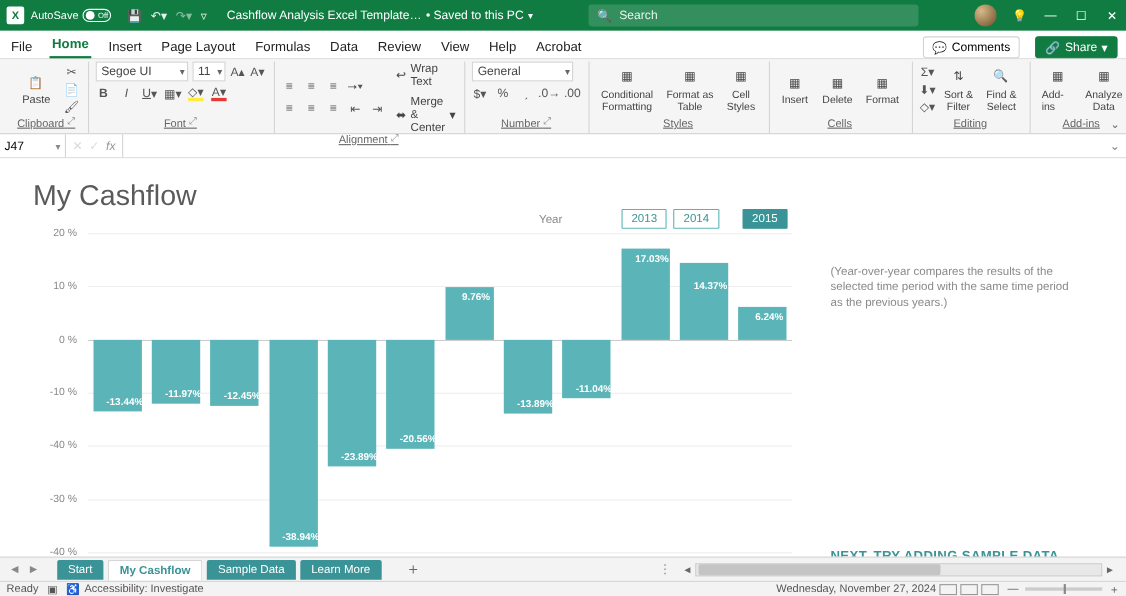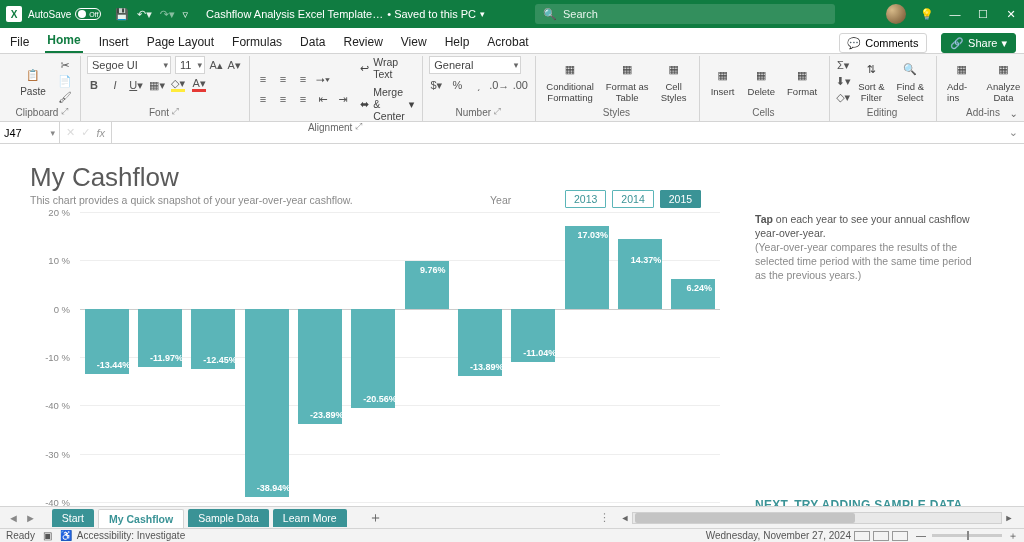--- a/index.html
+++ b/index.html
@@ -34,21 +34,21 @@
   .tabs-row .tab{padding:4px 2px;color:#222;cursor:pointer;}
   .tabs-row .tab.active{color:var(--excel-green);border-bottom:2px solid var(--excel-green);font-weight:600;}
   .tabs-row .spacer{flex:1;}
   .tabs-row .comments,.tabs-row .share{height:20px;border:1px solid var(--ribbon-border);border-radius:3px;padding:0 8px;display:flex;align-items:center;gap:4px;font-size:11px;}
   .tabs-row .share{background:var(--excel-green);color:#fff;border-color:var(--excel-green);}
   
   .ribbon{height:68px;background:var(--ribbon-gray);border-bottom:1px solid var(--ribbon-border);display:flex;padding:2px 6px 0;font-size:11px;color:#444;position:relative;}
   .group{display:flex;flex-direction:column;border-right:1px solid var(--ribbon-border);padding:0 8px 0 6px;}
   .group:last-child{border-right:none;}
   .group .g-body{flex:1;display:flex;align-items:center;gap:4px;}
-  .group .g-label{text-align:center;font-size:10px;color:var(--text-gray);height:14px;}
+  .group .g-label{text-align:center;font-size:10px;color:var(--text-gray);height:14px;text-decoration:underline;}
   .rb-btn{display:flex;flex-direction:column;align-items:center;justify-content:center;gap:2px;padding:2px 4px;min-width:34px;}
   .rb-btn .ic{width:18px;height:18px;display:flex;align-items:center;justify-content:center;}
   .rb-btn-lg{min-width:42px;}
   .rb-stack{display:flex;flex-direction:column;gap:2px;}
   .sel{border:1px solid var(--ribbon-border);background:#fff;height:18px;padding:0 14px 0 4px;display:flex;align-items:center;position:relative;font-size:11px;}
   .sel::after{content:"▾";position:absolute;right:2px;font-size:9px;color:#666;}
   .tiny-ic{width:14px;height:14px;display:flex;align-items:center;justify-content:center;font-size:11px;color:#555;}
   .ribbon .dialog-launch{font-size:9px;color:#888;position:relative;top:-2px;}
   .ribbon .collapse-rib{position:absolute;right:6px;bottom:2px;font-size:10px;color:#666;}
   
@@ -58,21 +58,21 @@
   .fbar .fx{font-style:italic;}
   .fbar .formula-in{flex:1;padding:0 6px;}
   .fbar .expand{padding:0 6px;color:#888;}
   
   .sheet-area{position:absolute;top:144px;bottom:28px;left:0;right:0;background:#fff;overflow:hidden;}
   .cashflow-title{position:absolute;left:30px;top:18px;font-size:26px;color:#5a5a5a;font-weight:400;}
   .cashflow-sub{position:absolute;left:30px;top:50px;font-size:10.5px;color:var(--text-light);}
   .year-label{position:absolute;left:490px;top:50px;font-size:10.5px;color:var(--text-light);}
   .year-btns{position:absolute;left:565px;top:46px;display:flex;gap:6px;}
   .year-btn{border:1px solid var(--teal);color:var(--teal-dark);background:#fff;padding:2px 8px;font-size:10.5px;border-radius:1px;cursor:pointer;}
-  .year-btn.active{background:var(--teal-dark);color:#fff;border-color:var(--teal-dark);}
+  .year-btn.active{background:var(--teal-dark);color:#fff;border-color:var(--teal-dark);margin-left:15px;}
   .side-title{position:absolute;left:755px;top:48px;color:var(--teal-dark);font-size:12.5px;font-weight:600;letter-spacing:.3px;}
   .side-text{position:absolute;left:755px;top:68px;right:40px;font-size:10.5px;color:#555;line-height:1.35;}
   .side-text2{position:absolute;left:755px;top:96px;right:40px;font-size:10.5px;color:var(--text-light);line-height:1.35;}
   .next-title{position:absolute;left:755px;bottom:2px;color:var(--teal-dark);font-size:12px;font-weight:600;letter-spacing:.3px;}
   
   .chart{position:absolute;left:30px;top:68px;width:690px;height:290px;}
   .axis-label{position:absolute;left:0;font-size:9.5px;color:#888;width:40px;text-align:right;transform:translateY(-50%);}
   .gridline{position:absolute;left:50px;right:0;height:0;border-top:1px solid #eee;}
   .zero-line{border-top:1px solid #ccc;}
   .bar{position:absolute;background:var(--teal);width:44px;}
@@ -325,28 +325,26 @@
     <span style="opacity:.35">✕</span>
     <span style="opacity:.35">✓</span>
     <span class="fx">fx</span>
   </div>
   <div class="formula-in"></div>
   <div class="expand">⌄</div>
 </div>
 
 <div class="sheet-area">
   <div class="cashflow-title">My Cashflow</div>
-  <div class="cashflow-sub">This chart provides a quick snapshot of your year-over-year cashflow.</div>
   <div class="year-label">Year</div>
   <div class="year-btns">
     <div class="year-btn">2013</div>
     <div class="year-btn">2014</div>
     <div class="year-btn active">2015</div>
   </div>
-  <div class="side-text"><b>Tap</b><span> on each year to see your annual cashflow year-over-year.</span></div>
   <div class="side-text2">(Year-over-year compares the results of the selected time period with the same time period as the previous years.)</div>
   <div class="next-title">NEXT, TRY ADDING SAMPLE DATA</div>
 
   <div class="chart" id="chart">
       <div class="gridline" style="top: 0px;"></div>
       <div class="axis-label" style="top: 0px;">20 %</div>
       <div class="gridline" style="top: 48.3333px;"></div>
       <div class="axis-label" style="top: 48.3333px;">10 %</div>
       <div class="gridline zero-line" style="top: 96.6667px;"></div>
       <div class="axis-label" style="top: 96.6667px;">0 %</div>

